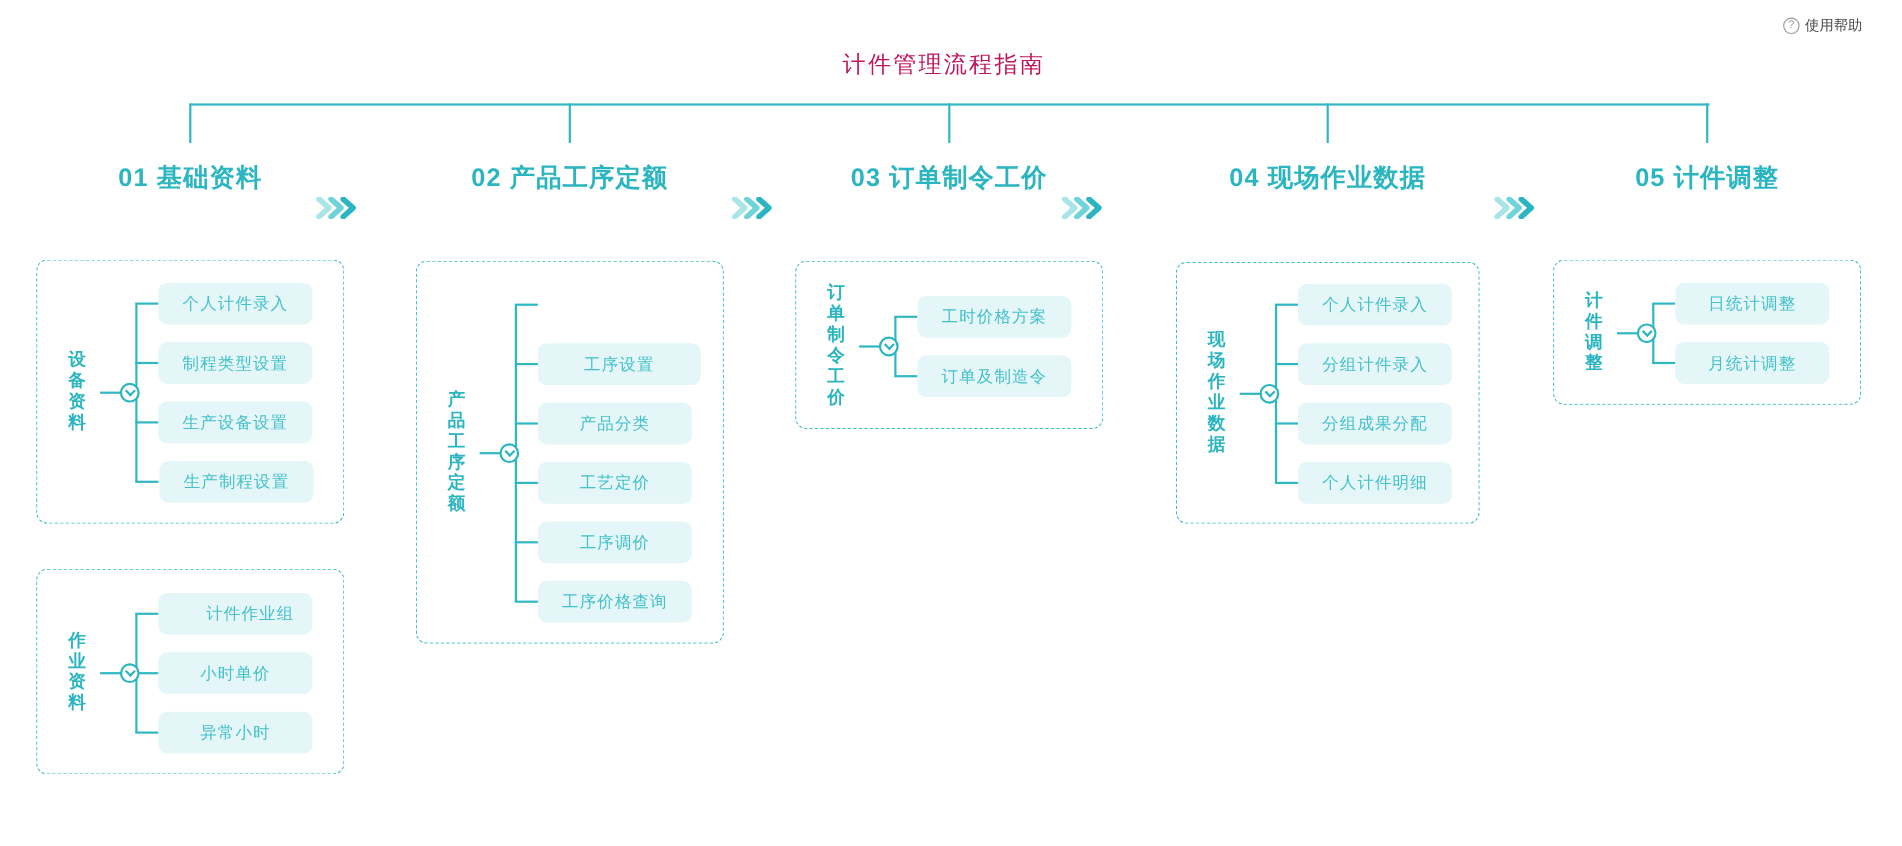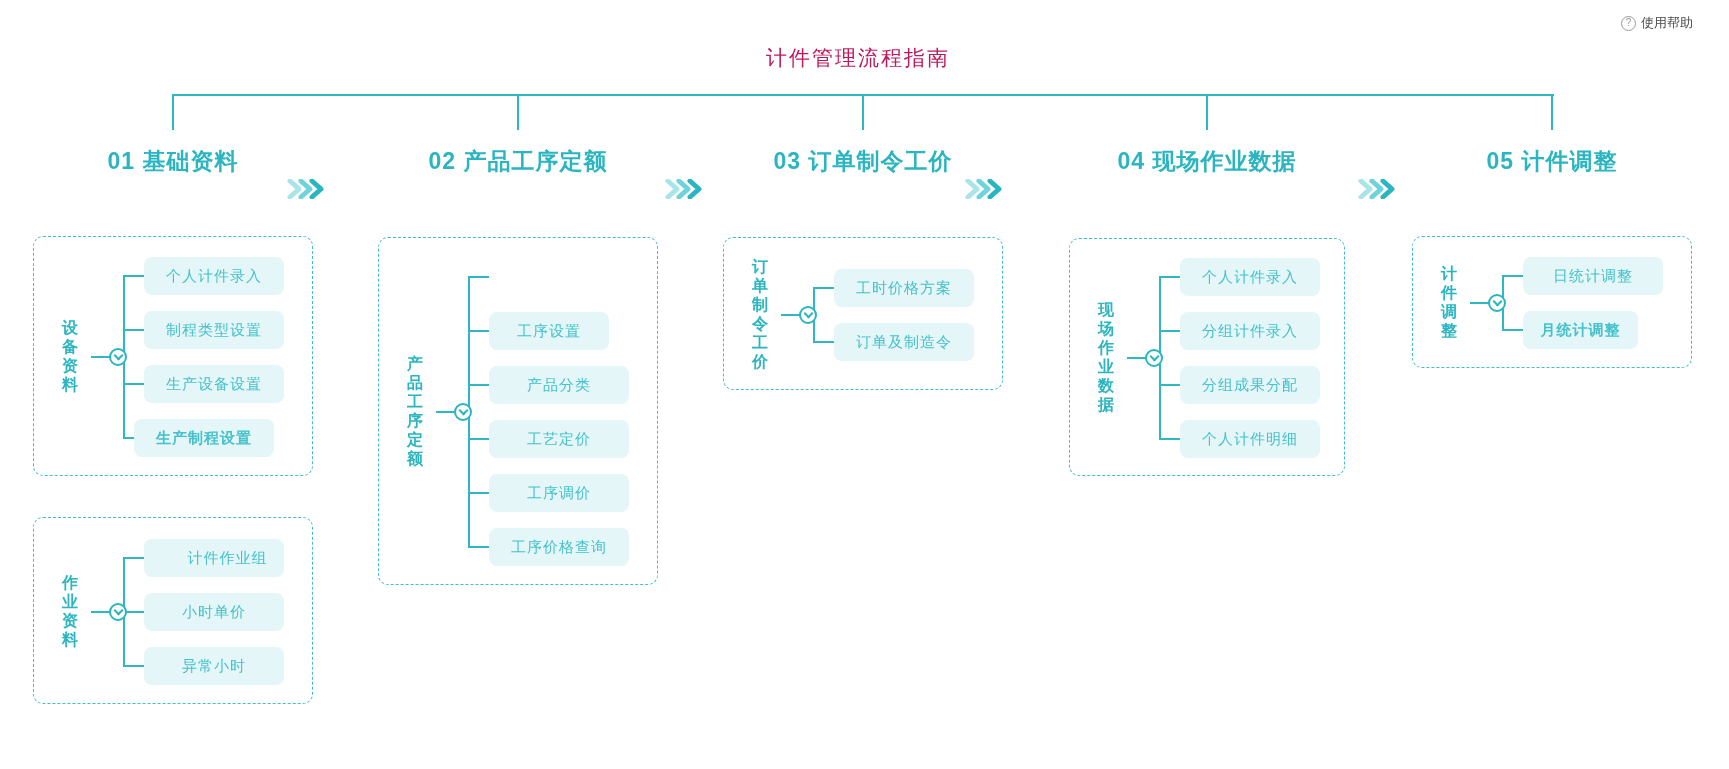--- a/index.html
+++ b/index.html
@@ -83,21 +83,21 @@
       <div class="hline" style="left: 89px; top: 38px; width: 21px; height: 2px;"></div>
       <div class="hline" style="left: 89px; top: 92px; width: 21px; height: 2px;"></div>
       <div class="hline" style="left: 89px; top: 146px; width: 21px; height: 2px;"></div>
       <div class="hline" style="left: 89px; top: 200px; width: 21px; height: 2px;"></div>
       <div class="toggle" style="left: 75px; top: 111px; width: 18px; height: 18px;">
         <div class="caret"></div>
       </div>
       <div class="node" style="left: 110px; top: 20px; width: 140px; height: 38px;">个人计件录入</div>
       <div class="node" style="left: 110px; top: 74px; width: 140px; height: 38px;">制程类型设置</div>
       <div class="node" style="left: 110px; top: 128px; width: 140px; height: 38px;">生产设备设置</div>
-      <div class="node" style="left: 100px; top: 182px; width: 140px; height: 38px; font-weight: bold;">生产制程设置</div>
+      <div class="node" style="left: 111px; top: 182px; width: 140px; height: 38px;">生产制程设置</div>
     </div>
     <div class="panel" style="left: 33px; top: 517px; width: 280px; height: 187px;">
       <div class="v-label">作业资料</div>
       <div class="hline" style="left: 57px; top: 93px; width: 20px; height: 2px;"></div>
       <div class="vline" style="left: 89px; top: 40px; width: 2px; height: 108px;"></div>
       <div class="hline" style="left: 89px; top: 39px; width: 21px; height: 2px;"></div>
       <div class="hline" style="left: 89px; top: 93px; width: 21px; height: 2px;"></div>
       <div class="hline" style="left: 89px; top: 147px; width: 21px; height: 2px;"></div>
       <div class="toggle" style="left: 75px; top: 85px; width: 18px; height: 18px;">
         <div class="caret"></div>
@@ -112,21 +112,21 @@
       <div class="vline" style="left: 89px; top: 39px; width: 2px; height: 270px;"></div>
       <div class="hline" style="left: 89px; top: 38px; width: 21px; height: 2px;"></div>
       <div class="hline" style="left: 89px; top: 92px; width: 21px; height: 2px;"></div>
       <div class="hline" style="left: 89px; top: 146px; width: 21px; height: 2px;"></div>
       <div class="hline" style="left: 89px; top: 200px; width: 21px; height: 2px;"></div>
       <div class="hline" style="left: 89px; top: 254px; width: 21px; height: 2px;"></div>
       <div class="hline" style="left: 89px; top: 308px; width: 21px; height: 2px;"></div>
       <div class="toggle" style="left: 75px; top: 165px; width: 18px; height: 18px;">
         <div class="caret"></div>
       </div>
-      <div class="node" style="left: 110px; top: 74px; width: 120px; height: 38px; text-align: right;">工序设置</div>
+      <div class="node" style="left: 110px; top: 74px; width: 148px; height: 38px; text-align: right;">工序设置</div>
       <div class="node" style="left: 110px; top: 128px; width: 140px; height: 38px;">产品分类</div>
       <div class="node" style="left: 110px; top: 182px; width: 140px; height: 38px;">工艺定价</div>
       <div class="node" style="left: 110px; top: 236px; width: 140px; height: 38px; text-align: center;">工序调价</div>
       <div class="node" style="left: 110px; top: 290px; width: 140px; height: 38px;">工序价格查询</div>
     </div>
     <div class="panel" style="left: 723px; top: 237px; width: 280px; height: 153px;">
       <div class="v-label">订单制令工价</div>
       <div class="hline" style="left: 57px; top: 76px; width: 20px; height: 2px;"></div>
       <div class="vline" style="left: 89px; top: 50px; width: 2px; height: 54px;"></div>
       <div class="hline" style="left: 89px; top: 49px; width: 21px; height: 2px;"></div>
@@ -156,15 +156,15 @@
     <div class="panel" style="left: 1412px; top: 236px; width: 280px; height: 132px;">
       <div class="v-label">计件调整</div>
       <div class="hline" style="left: 57px; top: 65px; width: 20px; height: 2px;"></div>
       <div class="vline" style="left: 89px; top: 39px; width: 2px; height: 54px;"></div>
       <div class="hline" style="left: 89px; top: 38px; width: 21px; height: 2px;"></div>
       <div class="hline" style="left: 89px; top: 92px; width: 21px; height: 2px;"></div>
       <div class="toggle" style="left: 75px; top: 57px; width: 18px; height: 18px;">
         <div class="caret"></div>
       </div>
       <div class="node" style="left: 110px; top: 20px; width: 140px; height: 38px;">日统计调整</div>
-      <div class="node" style="left: 110px; top: 74px; width: 115px; height: 38px; font-weight: bold;">月统计调整</div>
+      <div class="node" style="left: 110px; top: 74px; width: 140px; height: 38px;">月统计调整</div>
     </div>
   </div>
 
 </body></html>

